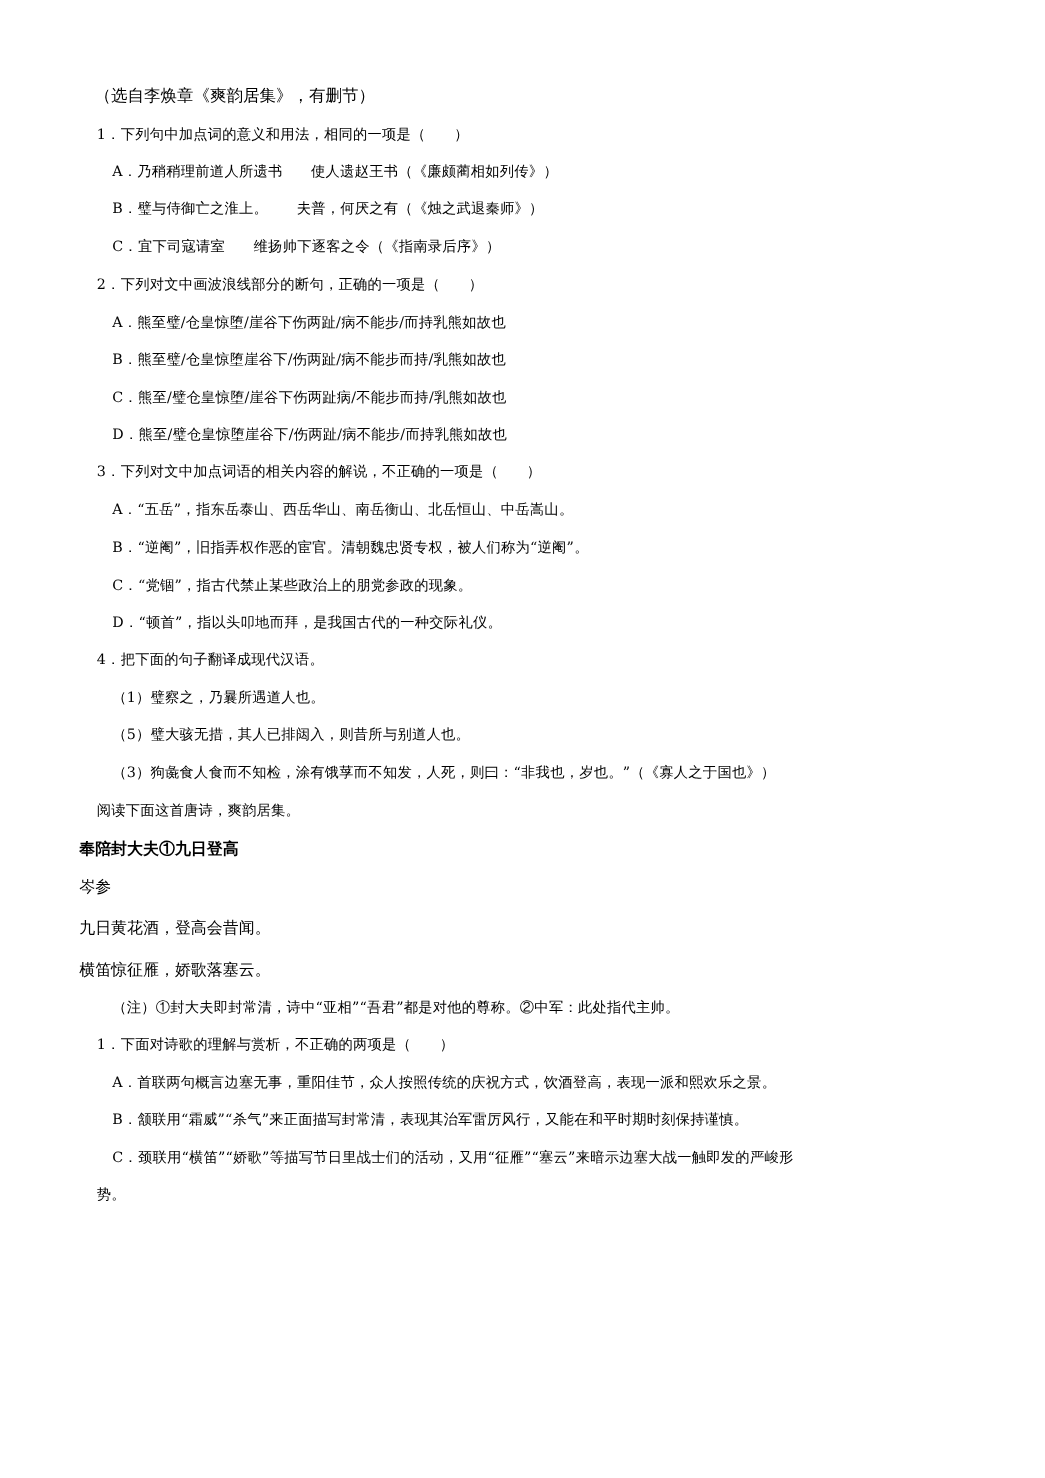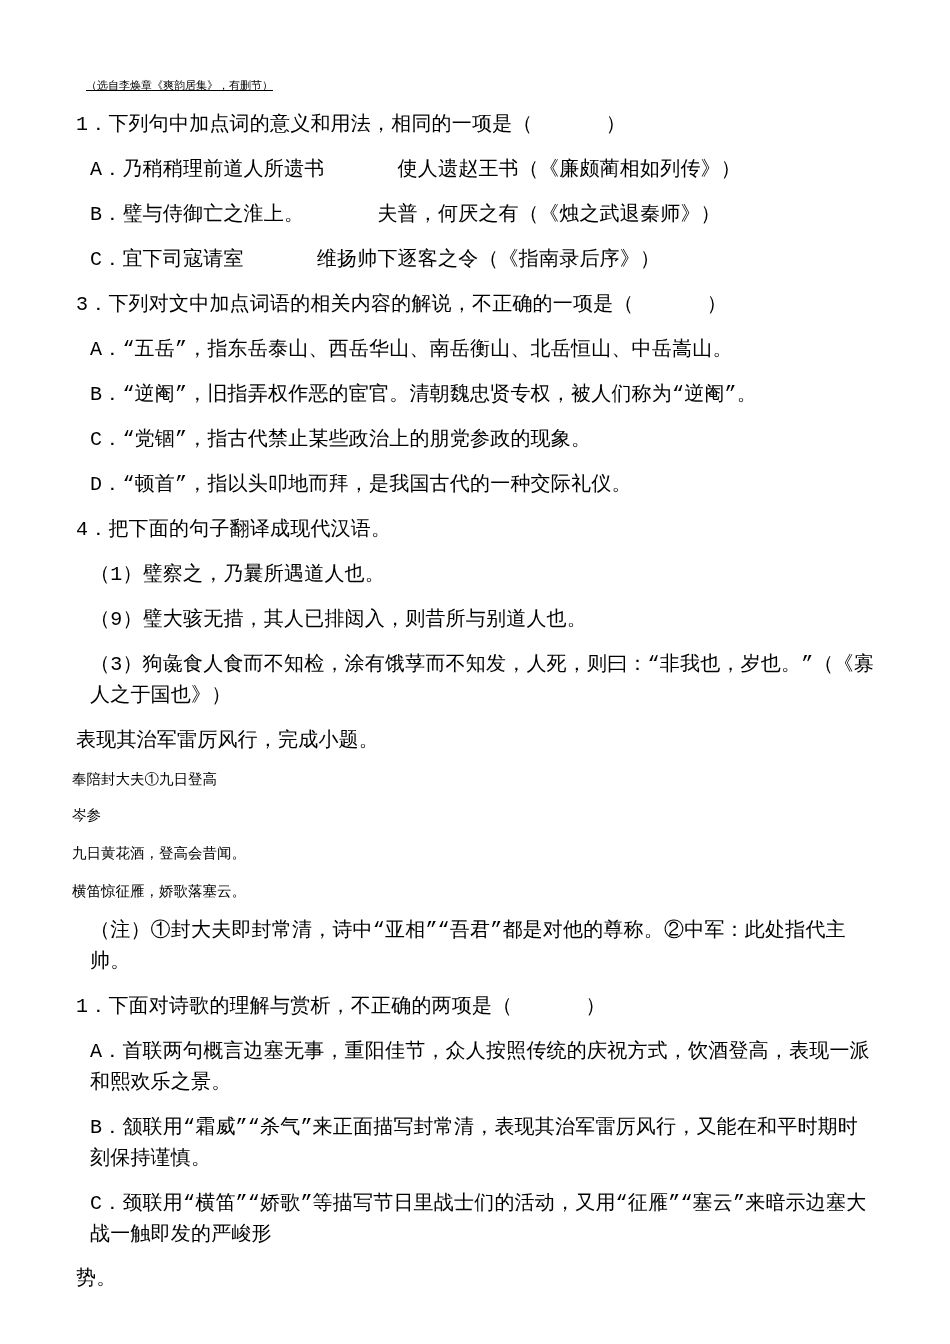--- a/index.html
+++ b/index.html
@@ -14,47 +14,45 @@
     color: #000000;
   }
   .page {
     width: 950px;
     min-height: 1344px;
     box-sizing: border-box;
     padding: 78px 72px 40px 72px;
     position: relative;
   }
   .line {
-    font-size: 20px;
+    font-size: 13px;
     line-height: 1.55;
-    margin: 0 0 14px 4px;
+    margin: 0 0 14px 16px;
     white-space: pre-wrap;
     letter-spacing: 0.2px;
-    font-family: Liberation Mono, monospace;
   }
   .indent {
     text-indent: 0;
     padding-left: 14px;
   }
   .src-line {
-    font-size: 11px;
+    font-size: 15px;
     padding-left: 14px;
     margin-bottom: 16px;
-    text-decoration: underline;
   }
   .poem-line {
     font-size: 14.5px;
     line-height: 1.5;
     margin: 16px 0 13px 0;
     white-space: pre-wrap;
   }
   .poem-title {
     font-size: 14.5px;
     margin: 0 0 13px 0;
-    font-weight: normal;
+    font-weight: bold;
   }
   .wrap-cont {
     padding-left: 0;
   }
   .q-block {
     margin: 0;
   }
   .small-gap {
     margin-bottom: 13px;
   }
@@ -66,37 +64,44 @@
 
   <div class="src-line">（选自李焕章《爽韵居集》，有删节）</div>
 
   <div class="q-block">
     <div class="line">1．下列句中加点词的意义和用法，相同的一项是（      ）</div>
     <div class="line indent">A．乃稍稍理前道人所遗书      使人遗赵王书（《廉颇蔺相如列传》）</div>
     <div class="line indent">B．璧与侍御亡之淮上。      夫普，何厌之有（《烛之武退秦师》）</div>
     <div class="line indent">C．宜下司寇请室      维扬帅下逐客之令（《指南录后序》）</div>
   </div>
 
+  <div class="q-block">
+    <div class="line">2．下列对文中画波浪线部分的断句，正确的一项是（      ）</div>
+    <div class="line indent">A．熊至璧/仓皇惊堕/崖谷下伤两趾/病不能步/而持乳熊如故也</div>
+    <div class="line indent">B．熊至璧/仓皇惊堕崖谷下/伤两趾/病不能步而持/乳熊如故也</div>
+    <div class="line indent">C．熊至/璧仓皇惊堕/崖谷下伤两趾病/不能步而持/乳熊如故也</div>
+    <div class="line indent">D．熊至/璧仓皇惊堕崖谷下/伤两趾/病不能步/而持乳熊如故也</div>
+  </div>
 
   <div class="q-block">
     <div class="line">3．下列对文中加点词语的相关内容的解说，不正确的一项是（      ）</div>
     <div class="line indent">A．“五岳”，指东岳泰山、西岳华山、南岳衡山、北岳恒山、中岳嵩山。</div>
     <div class="line indent">B．“逆阉”，旧指弄权作恶的宦官。清朝魏忠贤专权，被人们称为“逆阉”。</div>
     <div class="line indent">C．“党锢”，指古代禁止某些政治上的朋党参政的现象。</div>
     <div class="line indent">D．“顿首”，指以头叩地而拜，是我国古代的一种交际礼仪。</div>
   </div>
 
   <div class="q-block">
     <div class="line">4．把下面的句子翻译成现代汉语。</div>
     <div class="line indent">（1）璧察之，乃曩所遇道人也。</div>
-    <div class="line indent">（9）璧大骇无措，其人已排闼入，则昔所与别道人也。</div>
+    <div class="line indent">（5）璧大骇无措，其人已排闼入，则昔所与别道人也。</div>
     <div class="line indent">（3）狗彘食人食而不知检，涂有饿莩而不知发，人死，则曰：“非我也，岁也。”（《寡人之于国也》）</div>
   </div>
 
-  <div class="line">表现其治军雷厉风行，完成小题。</div>
+  <div class="line">阅读下面这首唐诗，爽韵居集。</div>
 
   <div class="poem-title">奉陪封大夫①九日登高</div>
   <div class="poem-line">岑参</div>
   <div class="poem-line">九日黄花酒，登高会昔闻。</div>
   <div class="poem-line">横笛惊征雁，娇歌落塞云。</div>
 
   <div class="line indent">（注）①封大夫即封常清，诗中“亚相”“吾君”都是对他的尊称。②中军：此处指代主帅。</div>
 
   <div class="q-block">
     <div class="line">1．下面对诗歌的理解与赏析，不正确的两项是（      ）</div>

